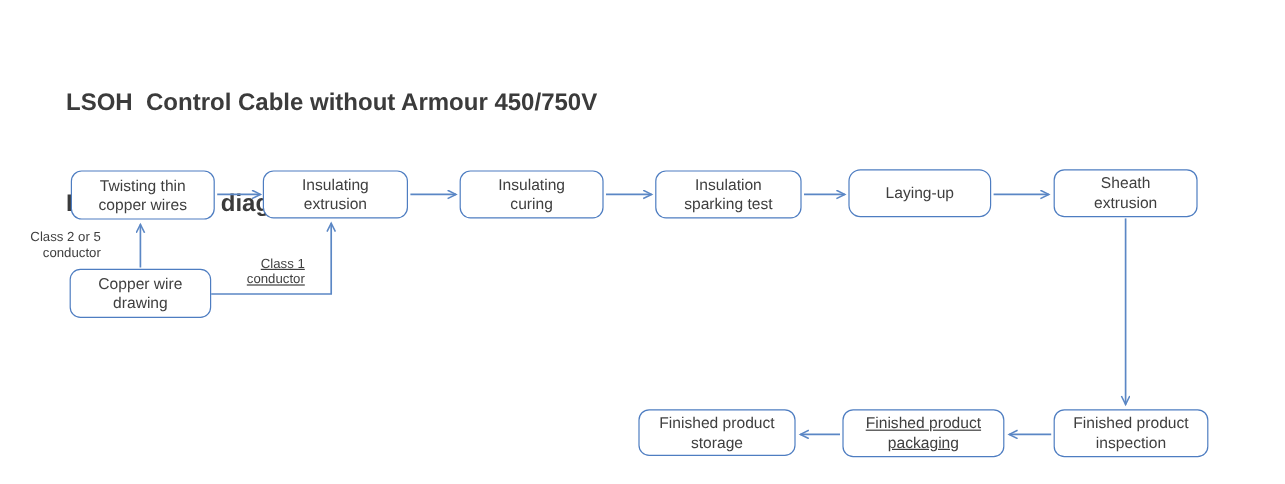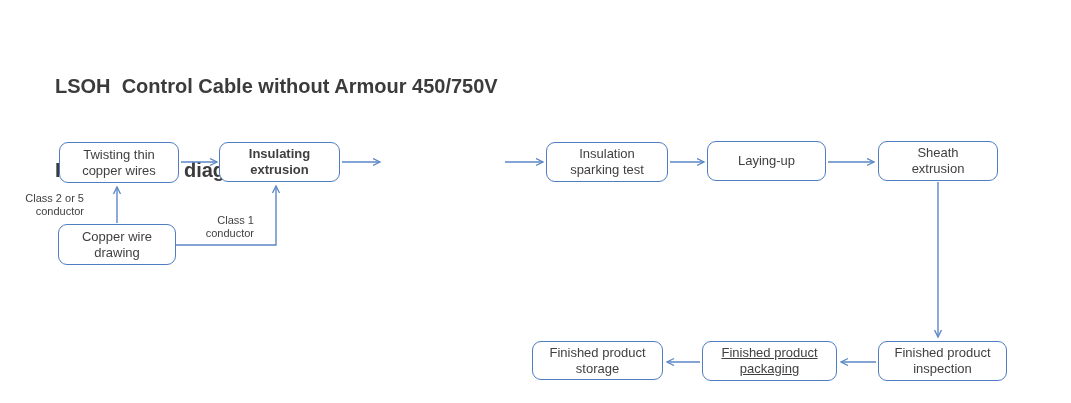--- a/index.html
+++ b/index.html
@@ -88,25 +88,26 @@
     <line class="edge" x1="670" y1="162" x2="704" y2="162" marker-end="url(#ah)"></line>
     <line class="edge" x1="828" y1="162" x2="874" y2="162" marker-end="url(#ah)"></line>
     <line class="edge" x1="938" y1="182" x2="938" y2="337" marker-end="url(#ah)"></line>
     <line class="edge" x1="876" y1="362" x2="841" y2="362" marker-end="url(#ah)"></line>
     <line class="edge" x1="700" y1="362" x2="667" y2="362" marker-end="url(#ah)"></line>
     <line class="edge" x1="117" y1="223" x2="117" y2="187" marker-end="url(#ah)"></line>
     <polyline class="edge" points="176,245 276,245 276,186" marker-end="url(#ah)"></polyline>
   </svg>
 
   <div class="node" style="left:59px;  top:142px; width:120px; height:41px;">Twisting thin copper wires</div>
-  <div class="node" style="left:219px; top:142px; width:121px; height:40px;font-weight:bold;">Insulating extrusion</div>
+  <div class="node" style="left:219px; top:142px; width:121px; height:40px;">Insulating extrusion</div>
+  <div class="node" style="left:383px; top:142px; width:120px; height:40px;">Insulating curing</div>
   <div class="node" style="left:546px; top:142px; width:122px; height:40px;">Insulation sparking test</div>
-  <div class="node" style="left:707px; top:141px; width:119px; height:40px;">Laying-up</div>
+  <div class="node" style="left:707px; top:141px; width:119px; height:40px;border-radius:10px;">Laying-up</div>
   <div class="node" style="left:878px; top:141px; width:120px; height:40px;text-align:center;">Sheath extrusion</div>
   <div class="node" style="left:58px;  top:224px; width:118px; height:41px;">Copper wire drawing</div>
   <div class="node" style="left:878px; top:341px; width:129px; height:40px;">Finished product inspection</div>
   <div class="node" style="left:702px; top:341px; width:135px; height:40px;text-decoration:underline;">Finished product packaging</div>
   <div class="node" style="left:532px; top:341px; width:131px; height:39px;">Finished product storage</div>
 
   <div class="note" style="left:20px;  top:192px; width:64px;">Class 2 or 5 conductor</div>
-  <div class="note" style="left:202px; top:214px; width:52px;">Class 1 conductor</div>
+  <div class="note" style="left:202px; top:214px; width:52px;text-decoration:underline;">Class 1 conductor</div>
 
 </div>
 
 </body></html>

